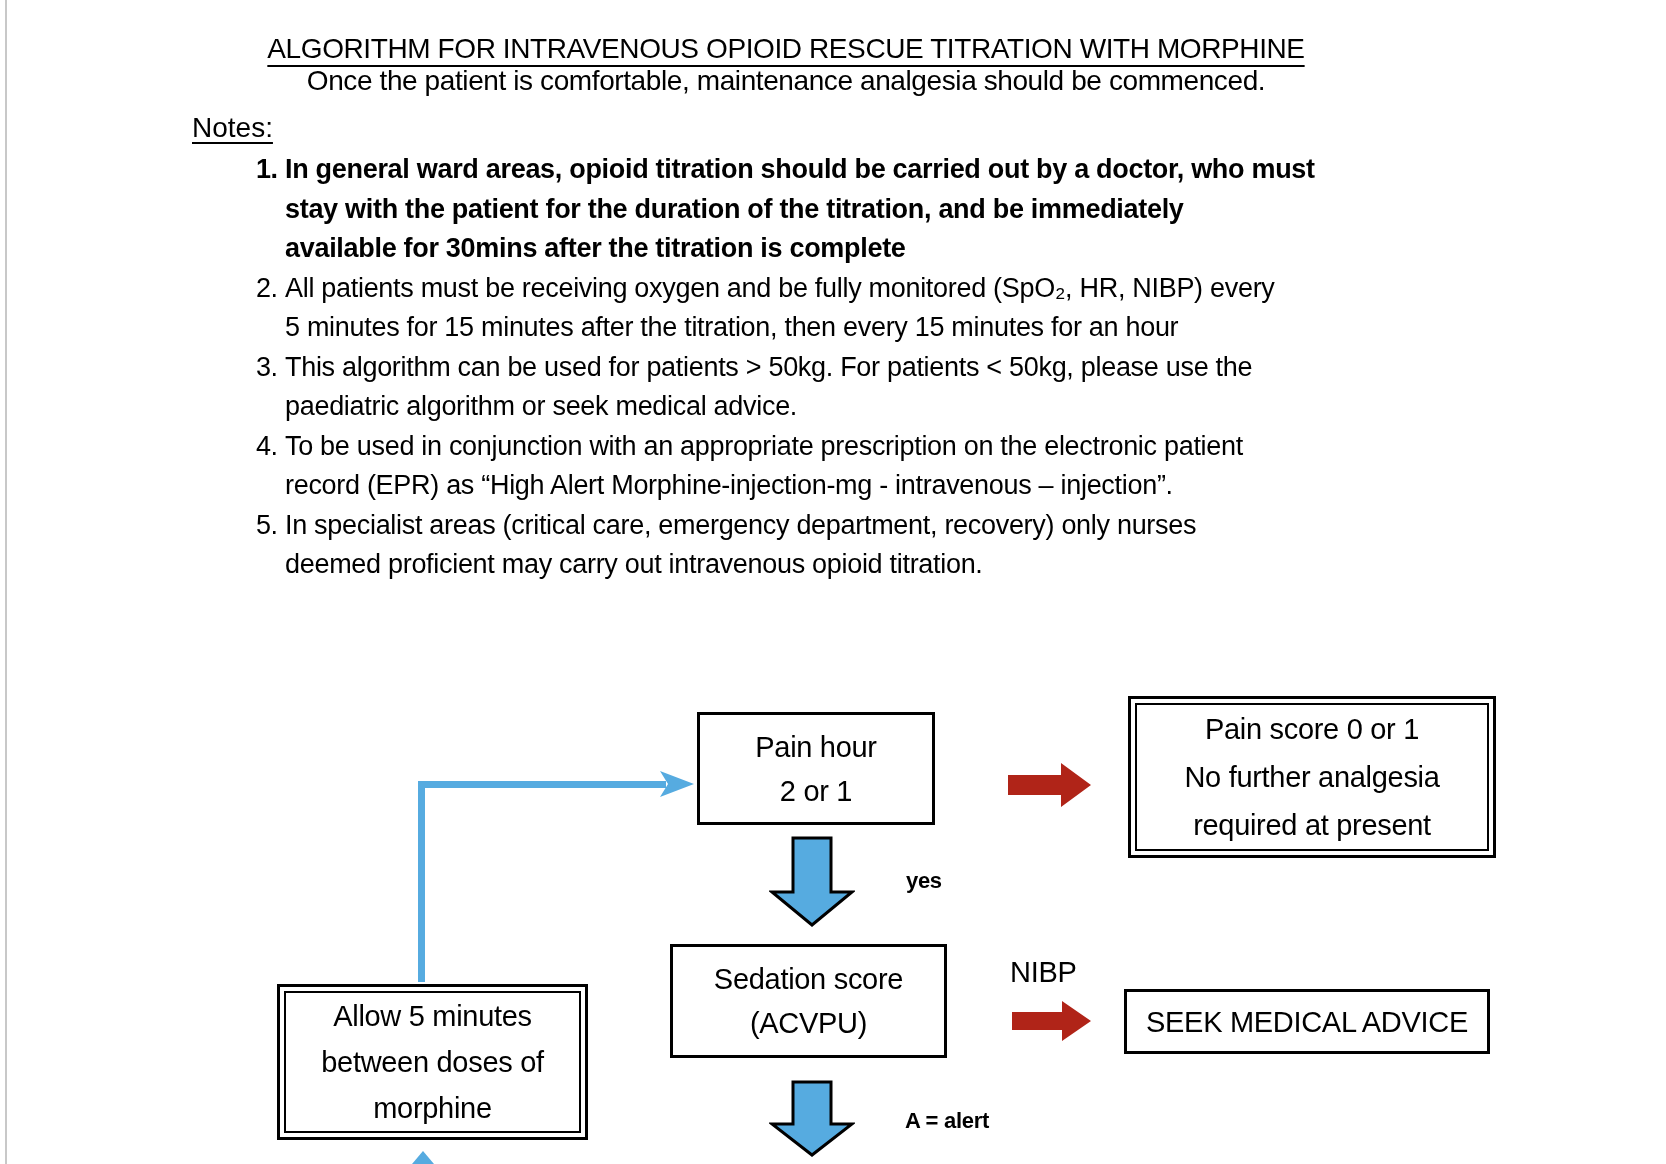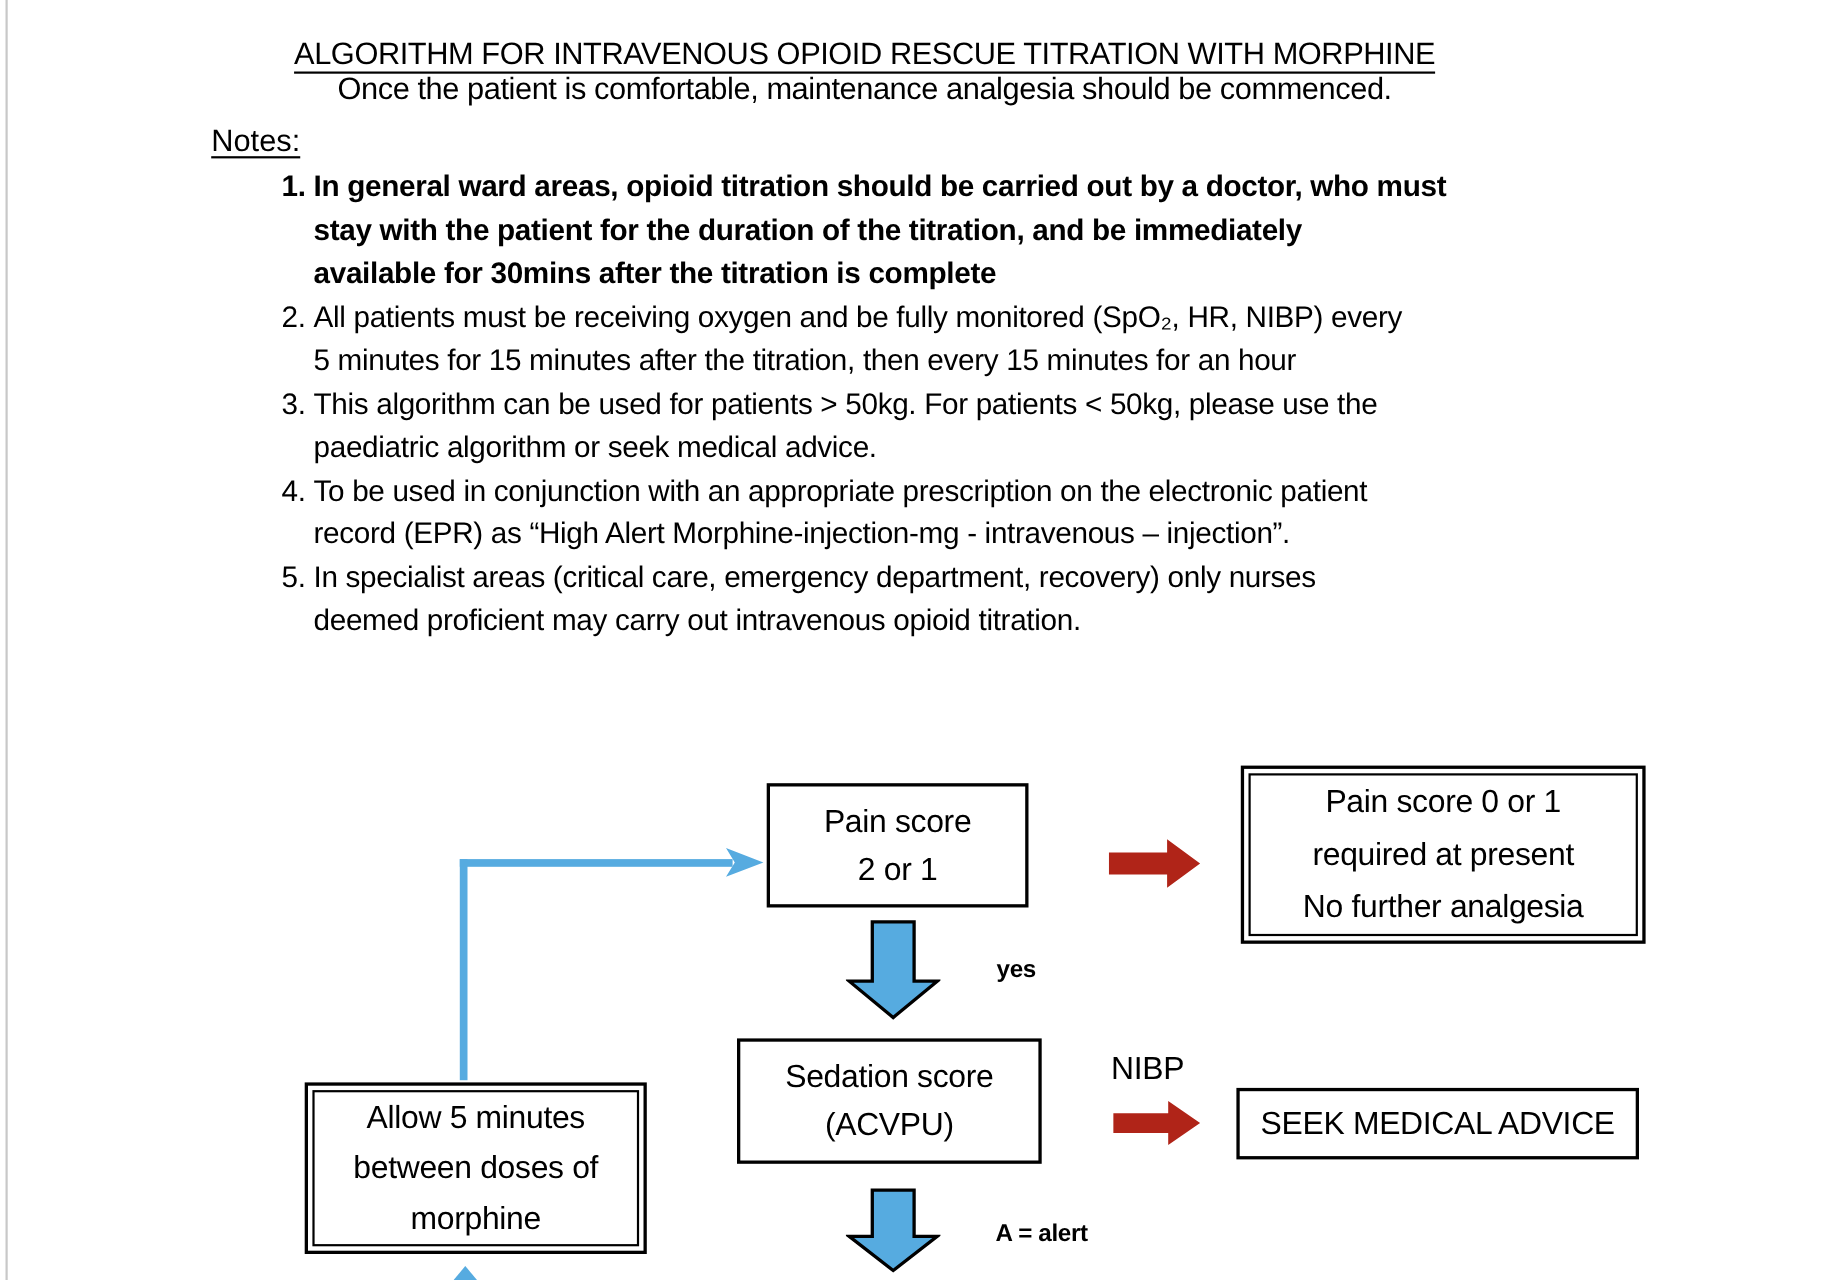--- a/index.html
+++ b/index.html
@@ -98,33 +98,33 @@
 
   <div>
 
     <div class="connector" style="left:418px; top:781px; width:7px; height:201px;"></div>
     <div class="connector" style="left:418px; top:781px; width:248px; height:7px;"></div>
     <svg class="arrow" style="left:658px; top:769px;" width="38" height="30" viewBox="0 0 38 30">
       <path class="blue-shape" d="M2,2 L36,15 L2,28 L10,15 Z"></path>
     </svg>
 
     <div class="fc-box" style="left:697px; top:712px; width:232px; height:107px;">
-      <div class="line">Pain score</div>
+      <div class="line">Pain hour</div>
       <div class="line">2 or 1</div>
     </div>
 
     <svg class="arrow" style="left:1008px; top:762px;" width="84" height="46" viewBox="0 0 84 46">
       <polygon class="red-shape" points="0,13 53,13 53,1 83,23 53,45 53,33 0,33"></polygon>
     </svg>
 
     <div class="double-box" style="left:1128px; top:696px; width:368px; height:162px;">
       <div class="inner">
         <div class="line">Pain score 0 or 1</div>
+        <div class="line">No further analgesia</div>
         <div class="line">required at present</div>
-        <div class="line">No further analgesia</div>
       </div>
     </div>
 
     <svg class="arrow" style="left:769px; top:836px;" width="86" height="92" viewBox="0 0 86 92">
       <polygon class="blue-outlined" points="24,2 62,2 62,56 83,56 43,89 3,56 24,56"></polygon>
     </svg>
     <div class="fc-label bold" style="left:906px; top:868px;">yes</div>
 
     <div class="fc-box" style="left:670px; top:944px; width:271px; height:108px;">
       <div class="line">Sedation score</div>

